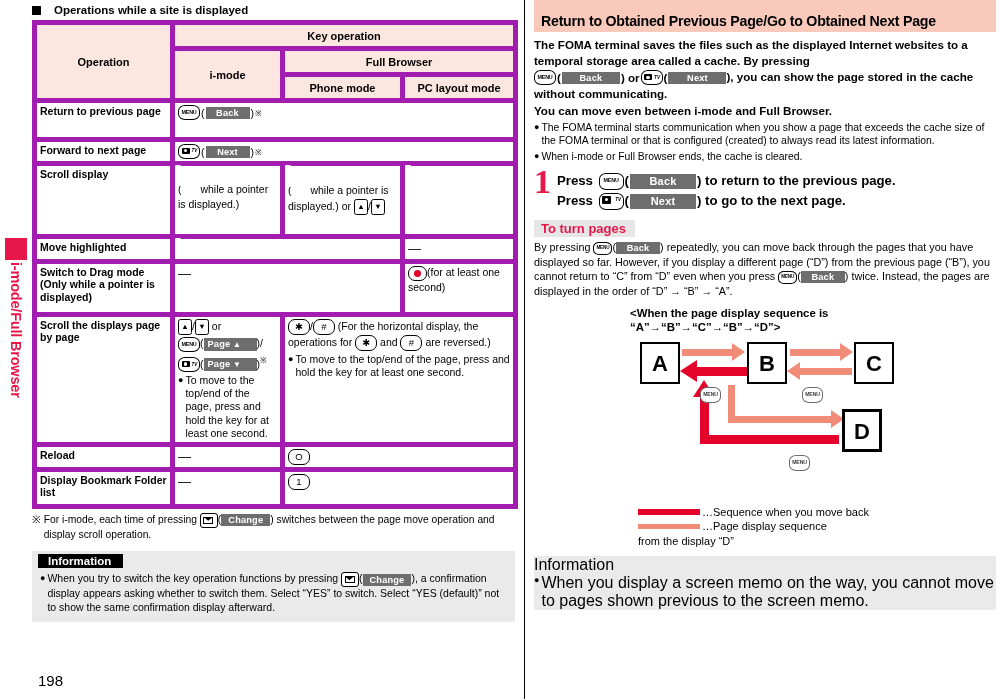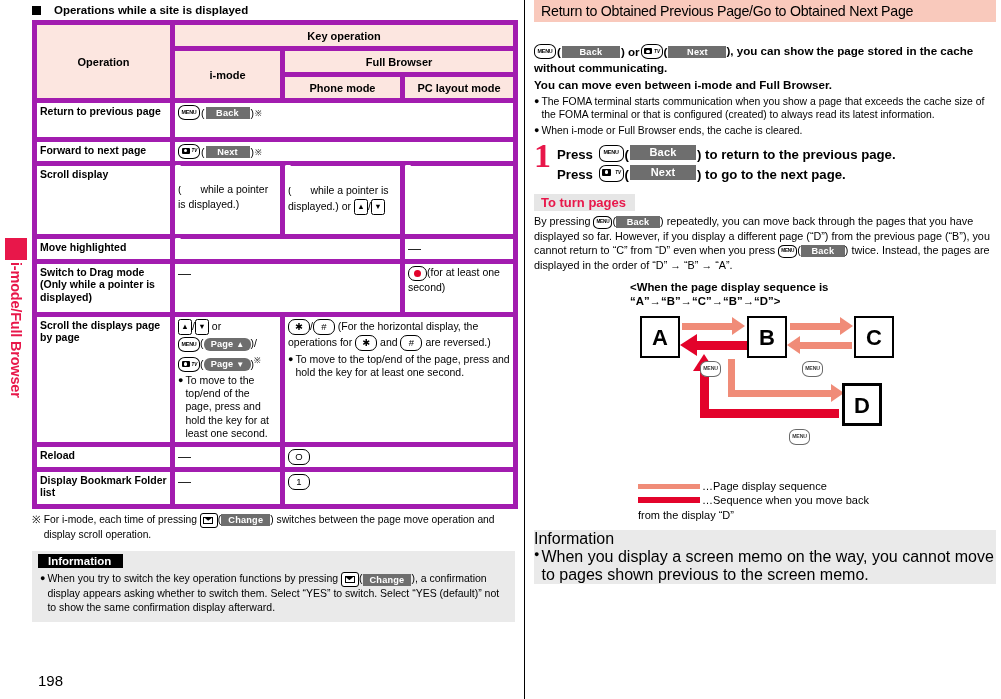--- a/index.html
+++ b/index.html
@@ -42,32 +42,32 @@
   .infobox .body{font-size:10.5px;line-height:1.33;padding:3px 7px 7px 8px;}
   .bul{display:flex;gap:2px;}
   .bul .dot{flex:0 0 auto;font-size:9px;line-height:1.55;}
   .pagenum{position:absolute;left:6px;top:672px;font-size:15px;}
 
   
   .vdiv{position:absolute;left:524px;top:0;width:1px;height:699px;background:#000;}
 
   
   .right-col{position:absolute;left:534px;top:0;width:462px;}
-  .rbanner{background:#F9C9BC;font-size:14.2px;font-weight:normal;padding:3px 6px 3px 7px;
+  .rbanner{background:#F9C9BC;font-size:14.2px;font-weight:bold;padding:13px 6px 3px 7px;
      letter-spacing:-0.25px;white-space:nowrap;}
   .lead{font-size:11.6px;font-weight:bold;line-height:1.38;margin-top:5px;}
   .lead2{font-size:11.6px;font-weight:bold;line-height:1.38;margin-top:1px;}
   .rbul{font-size:10.4px;line-height:1.3;display:flex;gap:2px;margin-top:2px;}
   .rbul .dot{flex:0 0 auto;font-size:9px;line-height:1.5;}
   .rbul .bd{flex:1 1 auto;}
 
   .step{display:flex;gap:6px;margin-top:6px;align-items:flex-start;}
   .step .num{color:#E8174A;font-size:34px;font-weight:bold;line-height:0.78;font-family:"Liberation Serif",serif;}
   .step .lines{padding-top:2px;}
-  .step .ln{font-size:13.2px;font-weight:bold;line-height:1.5;display:flex;align-items:flex-start;gap:1px;flex-wrap:nowrap;}
+  .step .ln{font-size:13.2px;font-weight:bold;line-height:1.5;display:flex;align-items:center;gap:1px;flex-wrap:nowrap;}
 
   .subhead{display:inline-block;background:#E6E6E6;color:#E8174A;font-weight:bold;
      font-size:13px;padding:1px 9px 1px 7px;margin-top:9px;}
   .para{font-size:10.8px;line-height:1.32;margin-top:3px;}
 
   .diagcap{font-size:11.4px;font-weight:bold;line-height:1.28;margin:8px 0 0 96px;}
 
   .legend{margin:6px 0 0 104px;font-size:11px;line-height:1.3;}
   .legend .row{display:flex;align-items:center;gap:0;}
   .legend .ln-l{display:inline-block;width:62px;height:5px;margin-right:2px;}
@@ -85,21 +85,21 @@
   .kcam{width:20px;height:13px;border:1.3px solid #000;border-radius:7px/6px;background:#fff;
      position:relative;}
   .kcam .cm{position:absolute;left:2.5px;top:2.5px;width:8px;height:6.5px;background:#000;border-radius:1px;}
   .kcam .cm:after{content:"";position:absolute;left:2.4px;top:1.7px;width:3.1px;height:3.1px;
      background:#fff;border-radius:50%;}
   .kcam .tv{position:absolute;right:1.6px;top:3.4px;font-size:4.6px;font-weight:bold;line-height:6px;}
   .klabel{display:inline-block;background:#6E6E6E;color:#fff;font-weight:bold;
      font-size:9.2px;line-height:12px;padding:0 7px;min-width:30px;text-align:center;
      vertical-align:middle;letter-spacing:0.2px;}
   .klabel.wide{min-width:44px;}
-  .klabel.pg{padding:0 3px 0 4px;min-width:40px;text-align:center;border-radius:6px;}
+  .klabel.pg{padding:0 9px 0 4px;min-width:40px;text-align:left;}
   .klabel .tri{font-size:8px;}
   .paren{font-weight:inherit;}
 
   
   .knav{width:14px;height:14px;background:#E3032B;border-radius:3.5px;position:relative;}
   .knav:before{content:"";position:absolute;left:50%;top:50%;width:6.4px;height:6.4px;
      margin:-3.2px 0 0 -3.2px;background:#fff;border-radius:1.4px;}
   .knav:after{content:"";position:absolute;left:2.4px;top:-1px;width:9.2px;height:16px;
      background:#fff;border-radius:50%;clip-path:polygon(0 18%,100% 18%,100% 82%,0 82%);
      z-index:-1;}
@@ -311,21 +311,21 @@
     <div class="pagenum">198</div>
   </div>
 
   <div class="vdiv"></div>
 
   <div class="right-col">
 
     <div class="rbanner">Return to Obtained Previous Page/Go to Obtained Next Page</div>
 
     <div class="lead">
-      <br>
+      <span>The FOMA terminal saves the files such as the displayed Internet websites to a temporal storage area called a cache. By pressing</span><br>
       <span class="inlineflow"><span class="k kmenu">MENU</span>(<span class="klabel wide">Back</span><span>) or </span><span class="k kcam">
             <i class="cm"></i>
             <i class="tv">TV</i>
           </span>(<span class="klabel wide">Next</span></span><span>), you can show the page stored in the cache without communicating.</span>
     </div>
 
     <div class="lead2">You can move even between i-mode and Full Browser.</div>
 
     <div class="rbul">
       <span class="dot">●</span>
@@ -389,26 +389,26 @@
       <div class="node" style="left:320px;top:3px;width:40px;height:42px;line-height:40px;">C</div>
       <div class="node thick" style="left:308px;top:70px;width:40px;height:43px;line-height:40px;">D</div>
 
       <div class="menubadge" style="left:166px;top:48px;">MENU</div>
       <div class="menubadge" style="left:268px;top:48px;">MENU</div>
       <div class="menubadge" style="left:255px;top:116px;">MENU</div>
     </div>
 
     <div class="legend">
       <div class="row">
+        <span class="ln-d" style="background:#E3032B;"></span>
+        <span>…Sequence when you move back</span>
+      </div>
+      <div class="row">
         <span class="ln-l" style="background:#F08C78;"></span>
         <span>…Page display sequence</span>
-      </div>
-      <div class="row">
-        <span class="ln-d" style="background:#E3032B;"></span>
-        <span>…Sequence when you move back</span>
       </div>
       <div class="cont">from the display “D”</div>
     </div>
 
     <div class="infobox2">
       <div class="ttl">Information</div>
       <div class="body">
         <div class="bul">
           <span class="dot">●</span>
           <span>When you display a screen memo on the way, you cannot move to pages shown previous to the screen memo.</span>

